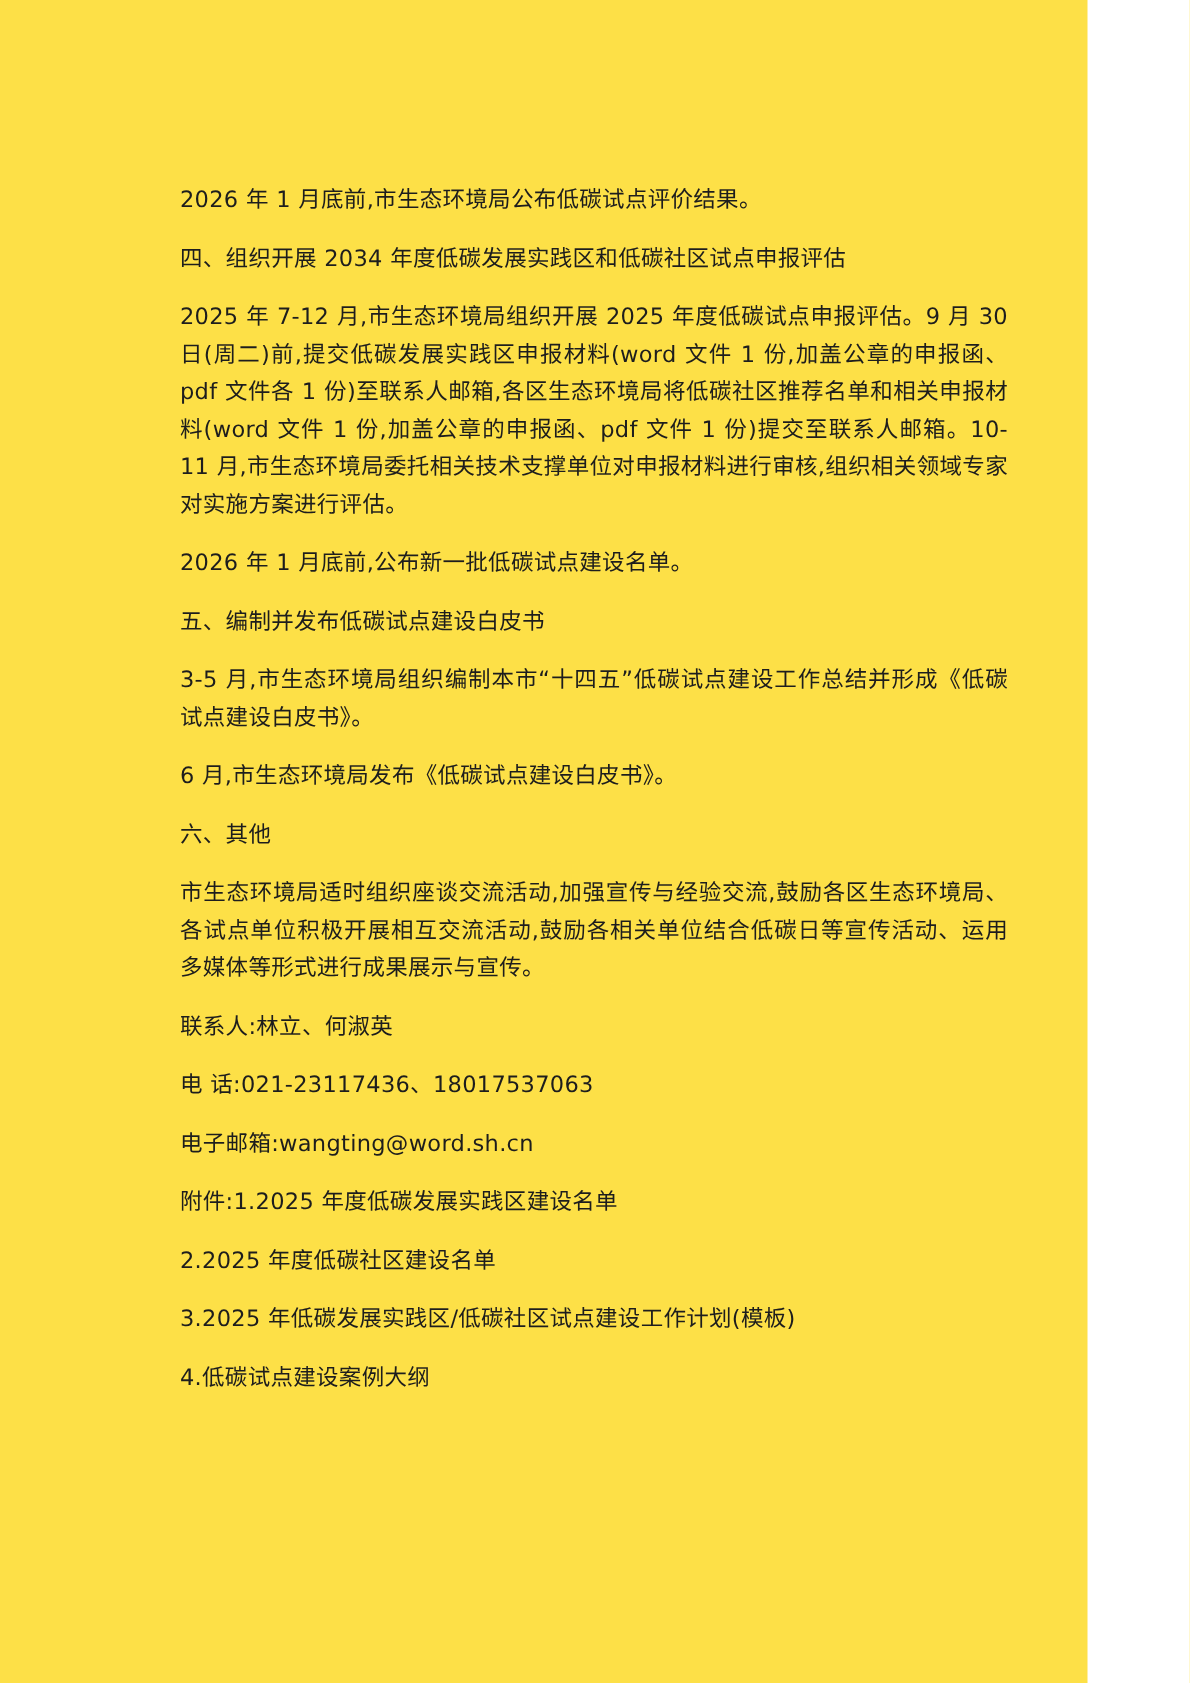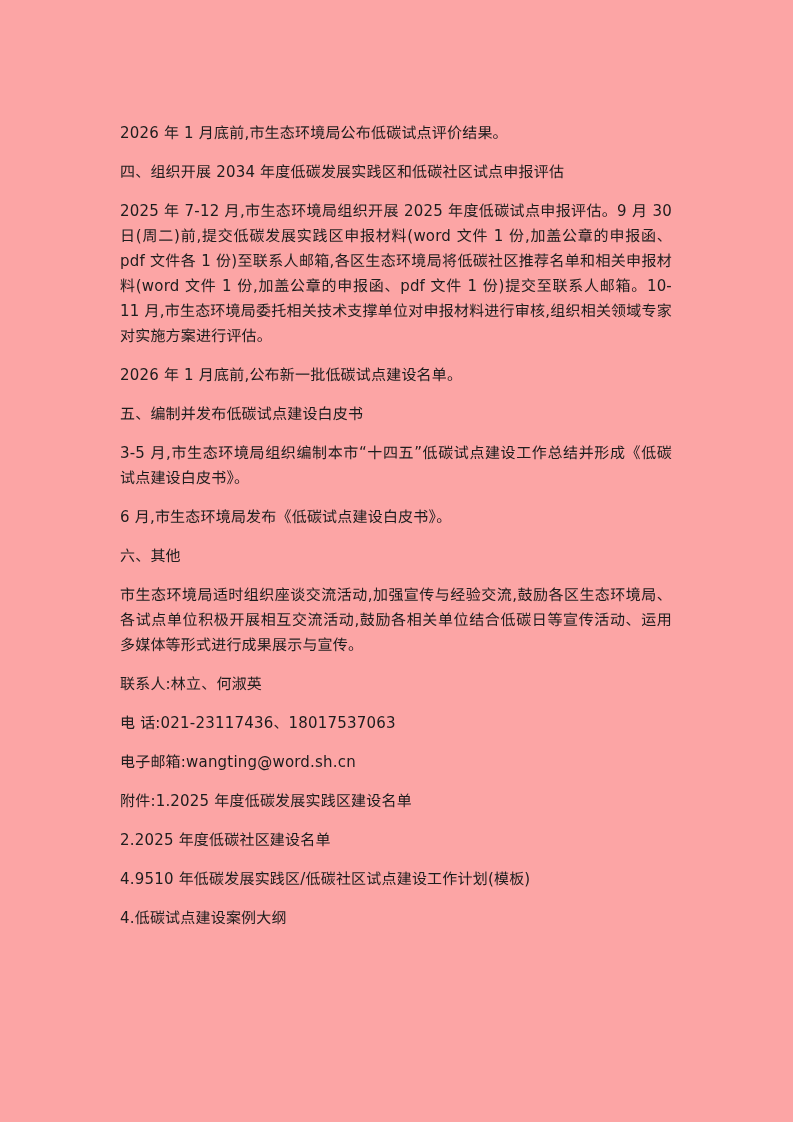--- a/index.html
+++ b/index.html
@@ -2,23 +2,23 @@
 <html lang="zh-CN"><head>
 <meta charset="utf-8">
 <style>
   html, body {
     margin: 0;
     padding: 0;
     background: #ffffff;
   }
   .page {
     position: relative;
-    width: 793px;
+    width: 725px;
     height: 1122px;
-    background: #fca5a5;
+    background: #fde047;
     overflow: hidden;
     font-family: "DejaVu Sans", "Liberation Sans", sans-serif;
   }
   .doc-content {
     box-sizing: border-box;
     width: 793px;
     padding: 121px 121px 0 120px;
   }
   .doc-content p {
     margin: 0 0 14px 0;
@@ -43,16 +43,16 @@
     <p>五、编制并发布低碳试点建设白皮书</p>
     <p>3-5 月,市生态环境局组织编制本市“十四五”低碳试点建设工作总结并形成《低碳试点建设白皮书》。</p>
     <p>6 月,市生态环境局发布《低碳试点建设白皮书》。</p>
     <p>六、其他</p>
     <p>市生态环境局适时组织座谈交流活动,加强宣传与经验交流,鼓励各区生态环境局、各试点单位积极开展相互交流活动,鼓励各相关单位结合低碳日等宣传活动、运用多媒体等形式进行成果展示与宣传。</p>
     <p>联系人:林立、何淑英</p>
     <p>电 话:021-23117436、18017537063</p>
     <p>电子邮箱:wangting@word.sh.cn</p>
     <p>附件:1.2025 年度低碳发展实践区建设名单</p>
     <p>2.2025 年度低碳社区建设名单</p>
-    <p>4.9510 年低碳发展实践区/低碳社区试点建设工作计划(模板)</p>
+    <p>3.2025 年低碳发展实践区/低碳社区试点建设工作计划(模板)</p>
     <p>4.低碳试点建设案例大纲</p>
   </div>
 </div>
 
 </body></html>

